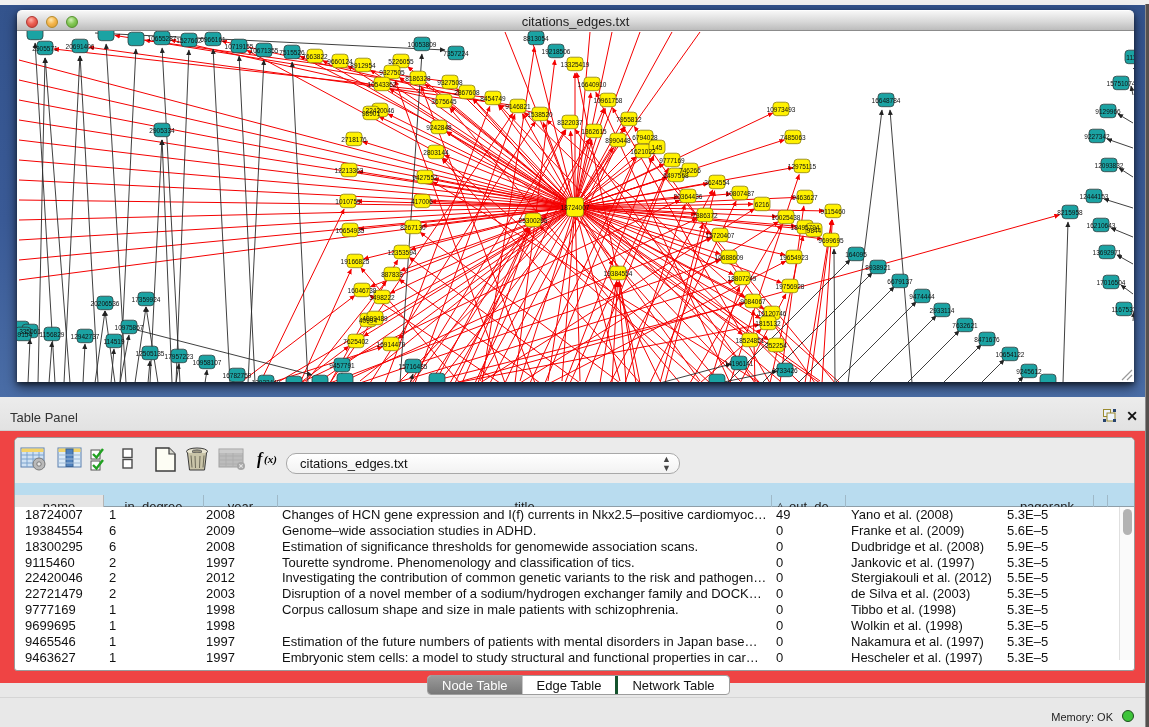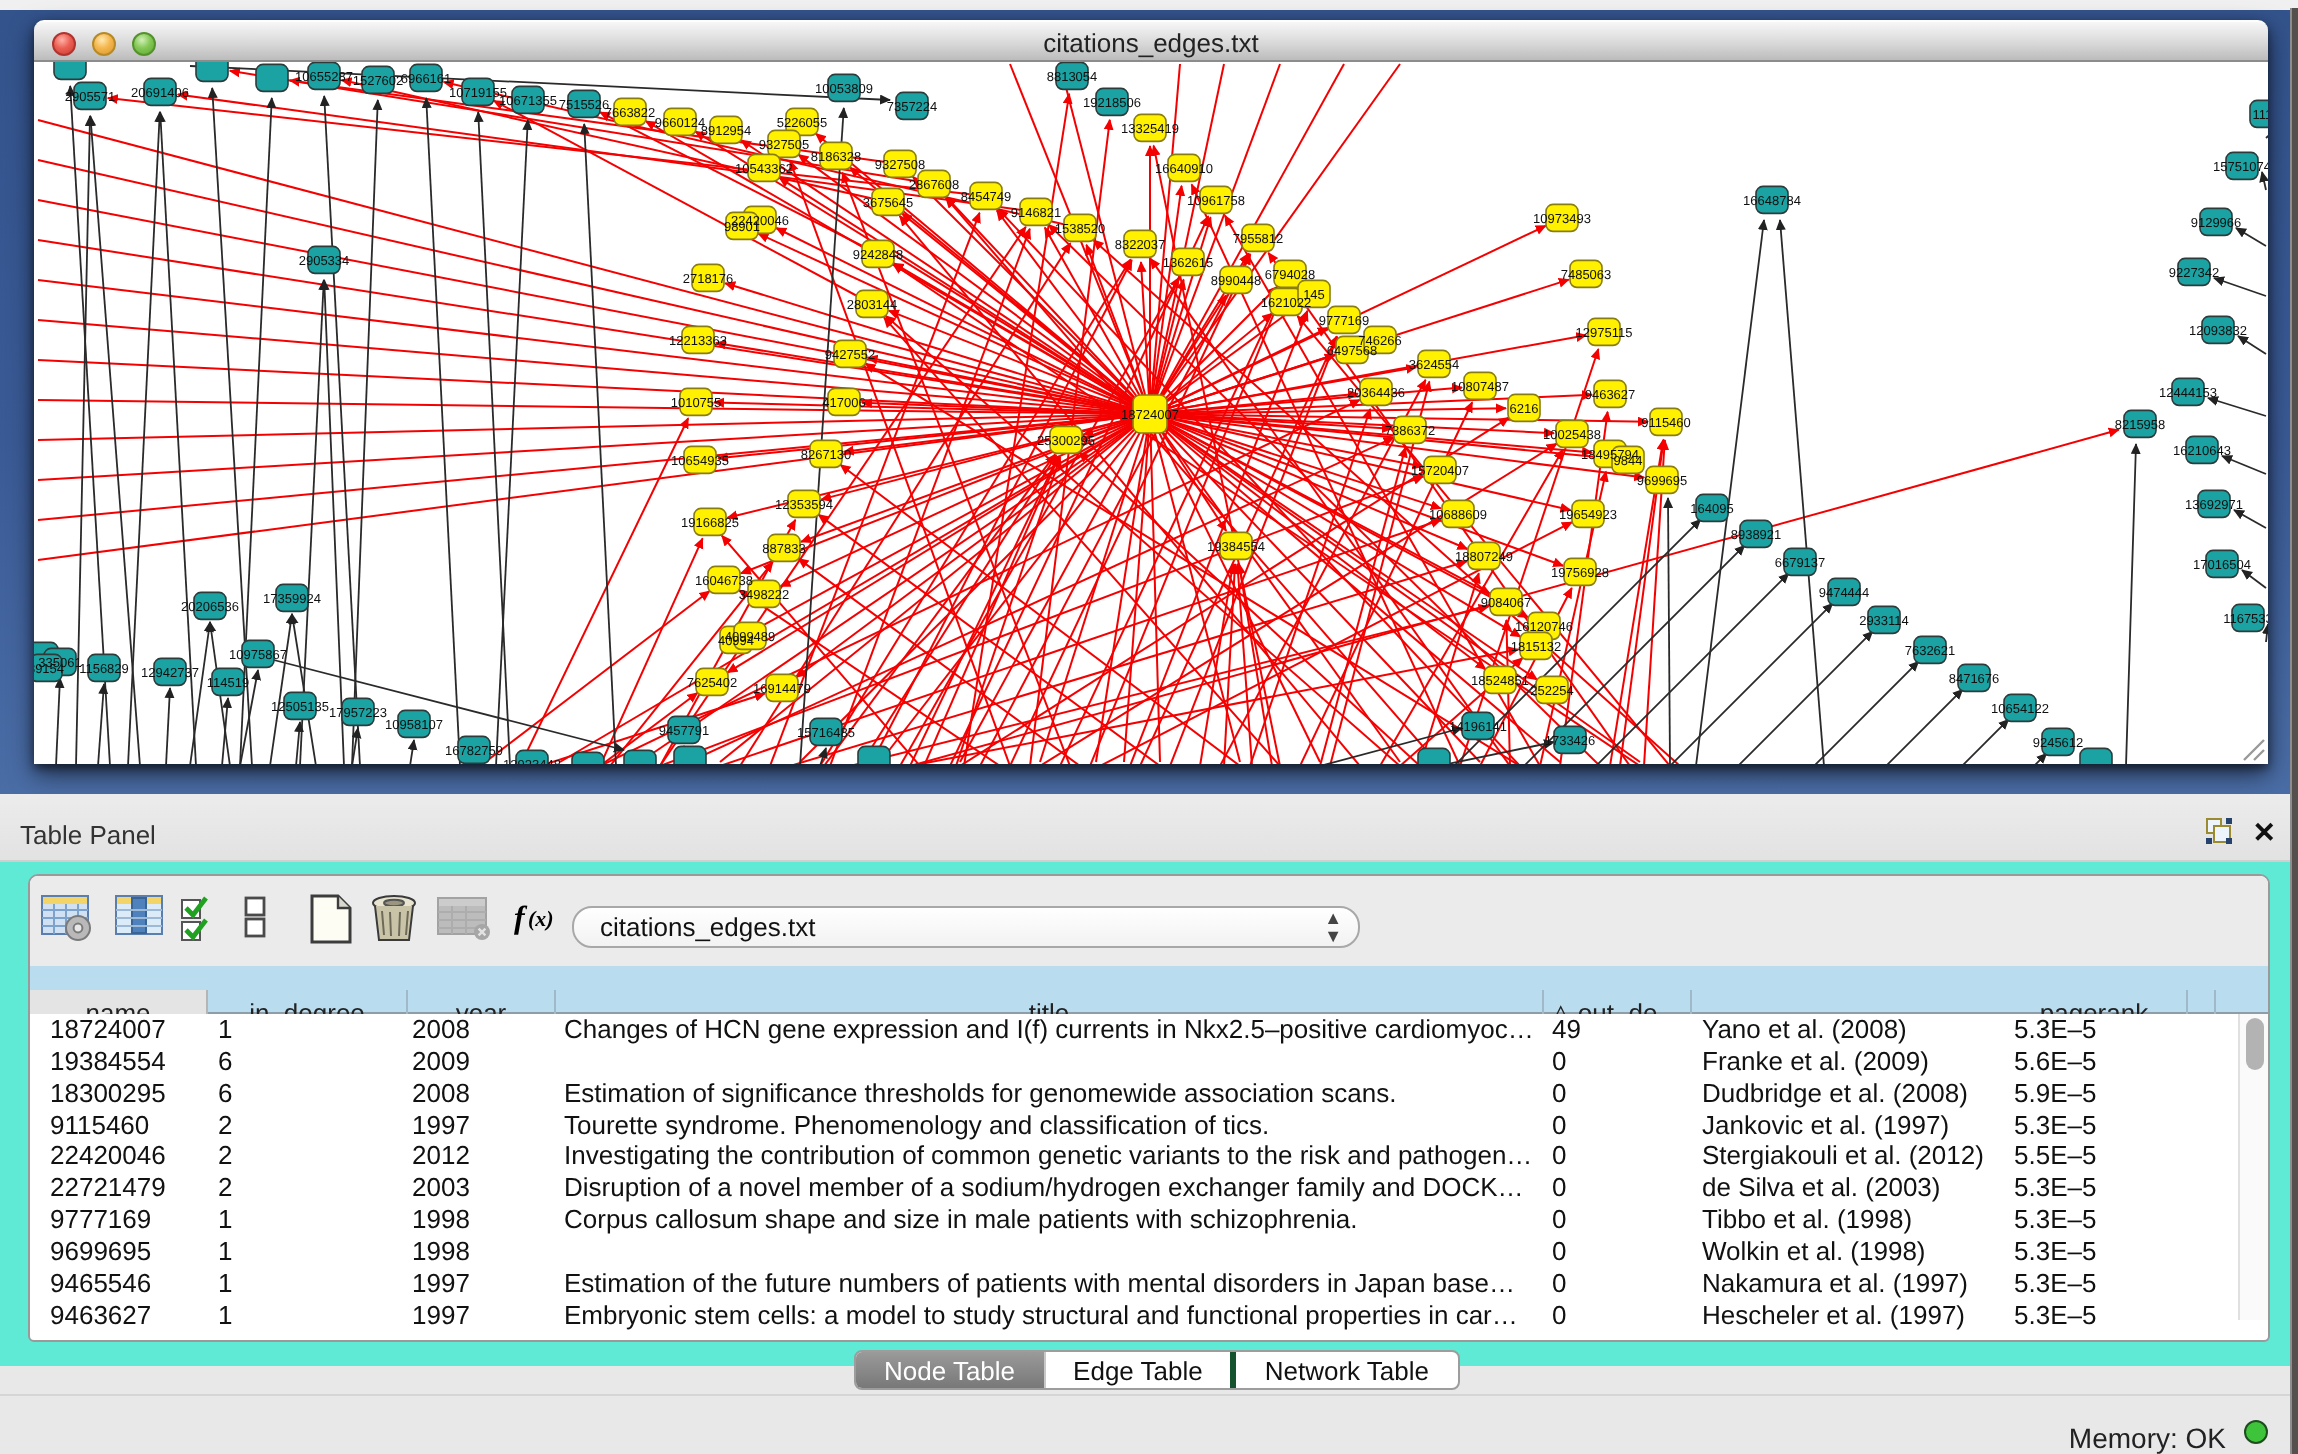--- a/index.html
+++ b/index.html
@@ -8,21 +8,21 @@
 .desktop{position:absolute;left:0;top:5px;width:1146px;height:392px;background:linear-gradient(#33538c,#3a5a96 55%,#4a6da6)}
 .rightstrip{position:absolute;right:0;top:4px;width:4px;height:723px;background:#55504e;border-left:1px solid #8d8d8d;z-index:60}
 .win{position:absolute;left:17px;top:10px;width:1117px;height:372px;border-radius:5px 5px 0 0;box-shadow:0 5px 12px rgba(0,0,0,.6),0 2px 4px rgba(0,0,0,.45);outline:1px solid rgba(60,60,60,.65);outline-offset:-1px}
 .titlebar{position:absolute;left:0;top:0;width:100%;height:21px;border-radius:5px 5px 0 0;background:linear-gradient(#f7f7f7,#d9d9d9 55%,#bcbcbc);border-bottom:1px solid #8c8c8c;border-top:1px solid #fdfdfd}
 .title{position:absolute;left:0;right:0;top:3px;text-align:center;font-size:13px;color:#222}
 .tl{position:absolute;top:5px;width:12px;height:12px;border-radius:50%}
 .tl.r{left:9px;background:radial-gradient(circle at 4px 3px,#ffb1a8,#ec6054 45%,#c93a30);border:1px solid #b03430}
 .tl.y{left:29px;background:radial-gradient(circle at 4px 3px,#ffe9b0,#f5b64d 45%,#d7982f);border:1px solid #b68a28}
 .tl.g{left:49px;background:radial-gradient(circle at 4px 3px,#d2f0b8,#84c856 45%,#5ea732);border:1px solid #55922e}
 .content{position:absolute;left:0;top:21px;width:1117px;height:351px;background:#fff;overflow:hidden}
-.panel{position:absolute;left:0;top:397px;width:1149px;height:286px;background:#5eead4}
+.panel{position:absolute;left:0;top:397px;width:1149px;height:286px;background:#ef4444}
 .phead{position:absolute;left:0;top:0;width:100%;height:34px;background:linear-gradient(#ececec,#e2e2e2);border-bottom:1px solid #cfcfcf}
 .phead .t{position:absolute;left:10px;top:13px;font-size:13px;color:#333}
 .float-ic{position:absolute;right:33px;top:12px;width:13px;height:13px}
 .close-ic{position:absolute;right:11px;top:11px;font-size:14px;font-weight:bold;color:#111}
 .box{position:absolute;left:14px;top:40px;width:1121px;height:234px;background:#fff;border:1px solid #9a9a9a;border-radius:5px 5px 3px 3px;overflow:hidden}
 .toolbar{position:absolute;left:0;top:0;width:100%;height:45px;background:#ebebeb}
 .combo{position:absolute;left:271px;top:15px;width:394px;height:21px;background:linear-gradient(#fff,#f2f2f2);border:1px solid #a8a8a8;border-radius:10px;font-size:13px;color:#111;line-height:19px;padding-left:13px}
 .combo .ud{position:absolute;right:8px;top:1px;font-size:9px;color:#444;line-height:9px}
 .thead{position:absolute;left:0;top:45px;width:1121px;height:24px;background:#b9dcef;border-bottom:1px solid #8e9ea8}
 .th{position:absolute;top:12px;height:24px;border-right:1px solid #9fb9c8;font-size:13px;color:#222;text-align:center;line-height:24px}
@@ -30,21 +30,21 @@
 .tr{position:relative;height:15.85px;line-height:15.85px;white-space:nowrap}
 .tr span{position:absolute;top:0}
 .c0{left:10px}.c1{left:94px}.c2{left:191px}.c3{left:267px;width:489px;overflow:hidden}.c4{left:761px}.c5{left:836px}.c6{left:992px}
 .sbar{position:absolute;right:0px;top:69px;width:15px;height:153px;background:#fafafa;border-left:1px solid #e0e0e0}
 .thumb{position:absolute;left:3px;top:2px;width:9px;height:26px;border-radius:5px;background:#b3b3b3}
 .tabs{position:absolute;left:427px;top:278px;height:20px;border:1px solid #9d9d9d;border-radius:4px;background:#fff;overflow:hidden;display:flex}
 .tab{font-size:13px;line-height:20px;padding:0 14px;color:#111}
 .tab.sel{background:linear-gradient(#9a9a9a,#787878);color:#fff}
 .tab.mid{border-left:1px solid #c8c8c8;border-right:3px solid #14532d}
 .status{position:absolute;left:0;top:300px;width:1149px;height:30px;border-top:1px solid #d5d5d5}
-.mem{position:absolute;right:36px;top:13px;font-size:14px;color:#222}
+.mem{position:absolute;right:36px;top:13px;font-size:11px;color:#222}
 .dot{position:absolute;right:15px;top:12px;width:12px;height:12px;border-radius:50%;background:#3ec43a;border:1.5px solid #1e4d1e}
 </style></head>
 <body>
 <div class="topstrip"></div>
 <div class="rightstrip"></div>
 <div class="desktop"></div>
 <div class="win">
   <div class="titlebar">
     <div class="tl r"></div>
       <div class="tl y"></div>
@@ -655,20 +655,21 @@
           <span class="c2">2008</span>
           <span class="c3">Changes of HCN gene expression and I(f) currents in Nkx2.5–positive cardiomyoc…</span>
           <span class="c4">49</span>
           <span class="c5">Yano et al. (2008)</span>
           <span class="c6">5.3E–5</span>
         </div>
 <div class="tr">
           <span class="c0">19384554</span>
           <span class="c1">6</span>
           <span class="c2">2009</span>
+          <span class="c3">Genome–wide association studies in ADHD.</span>
           <span class="c4">0</span>
           <span class="c5">Franke et al. (2009)</span>
           <span class="c6">5.6E–5</span>
         </div>
 <div class="tr">
           <span class="c0">18300295</span>
           <span class="c1">6</span>
           <span class="c2">2008</span>
           <span class="c3">Estimation of significance thresholds for genomewide association scans.</span>
           <span class="c4">0</span>

